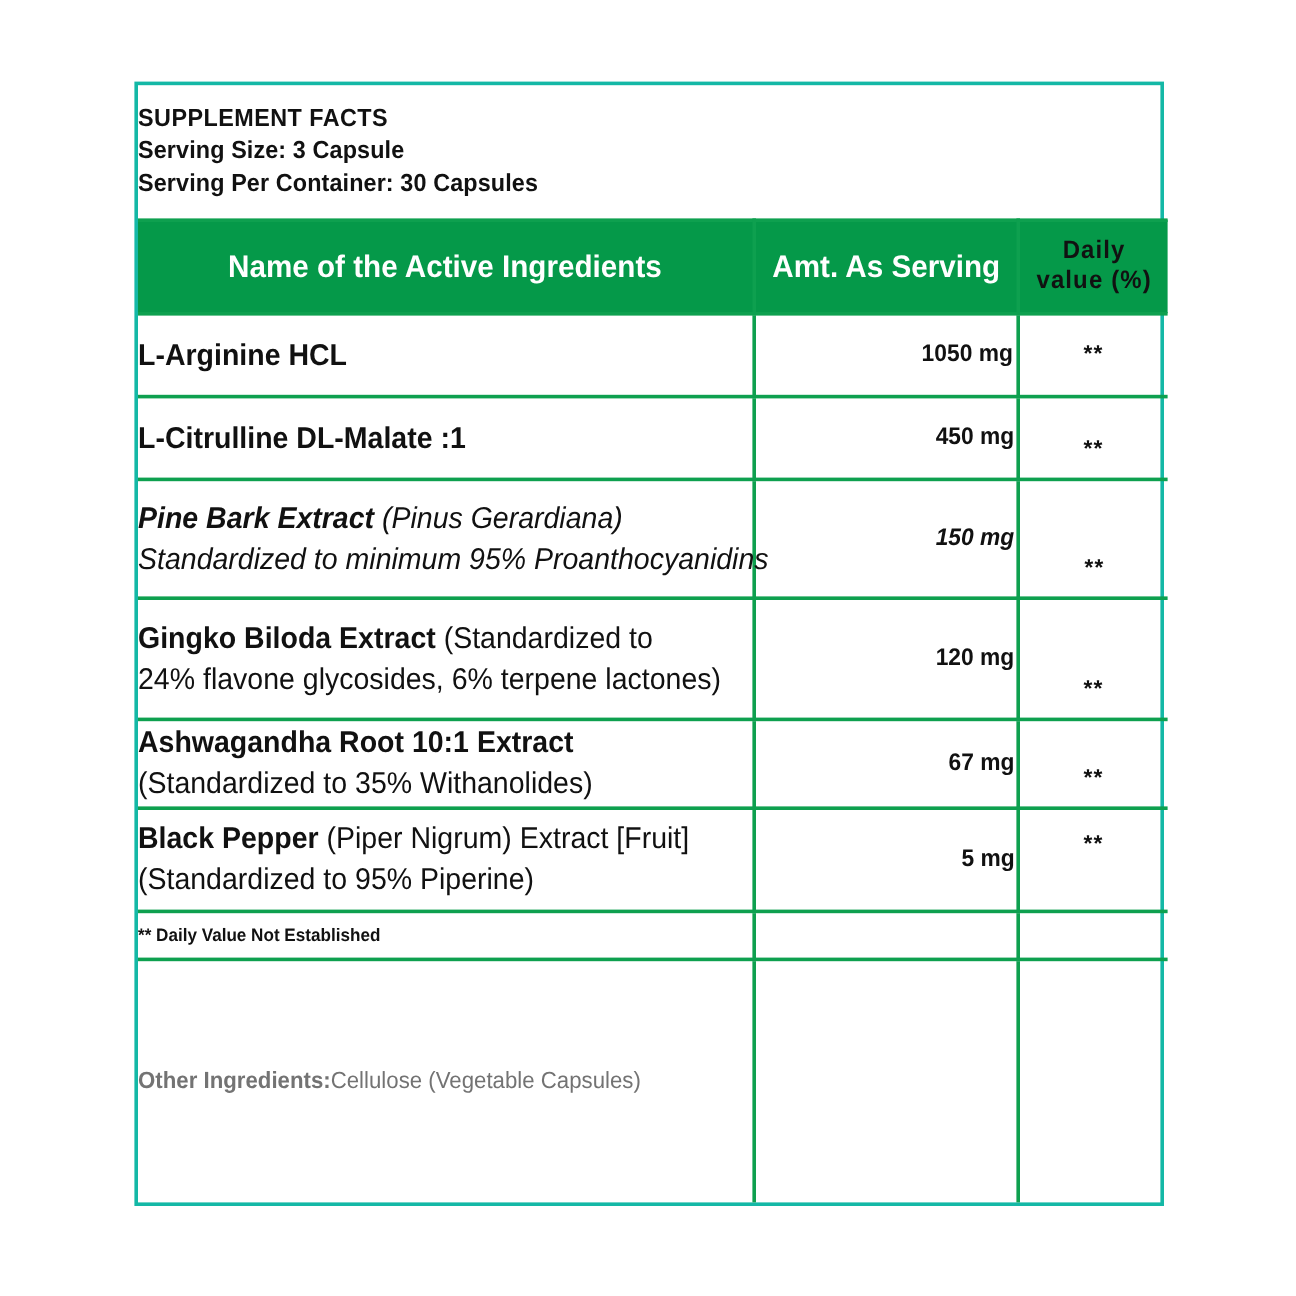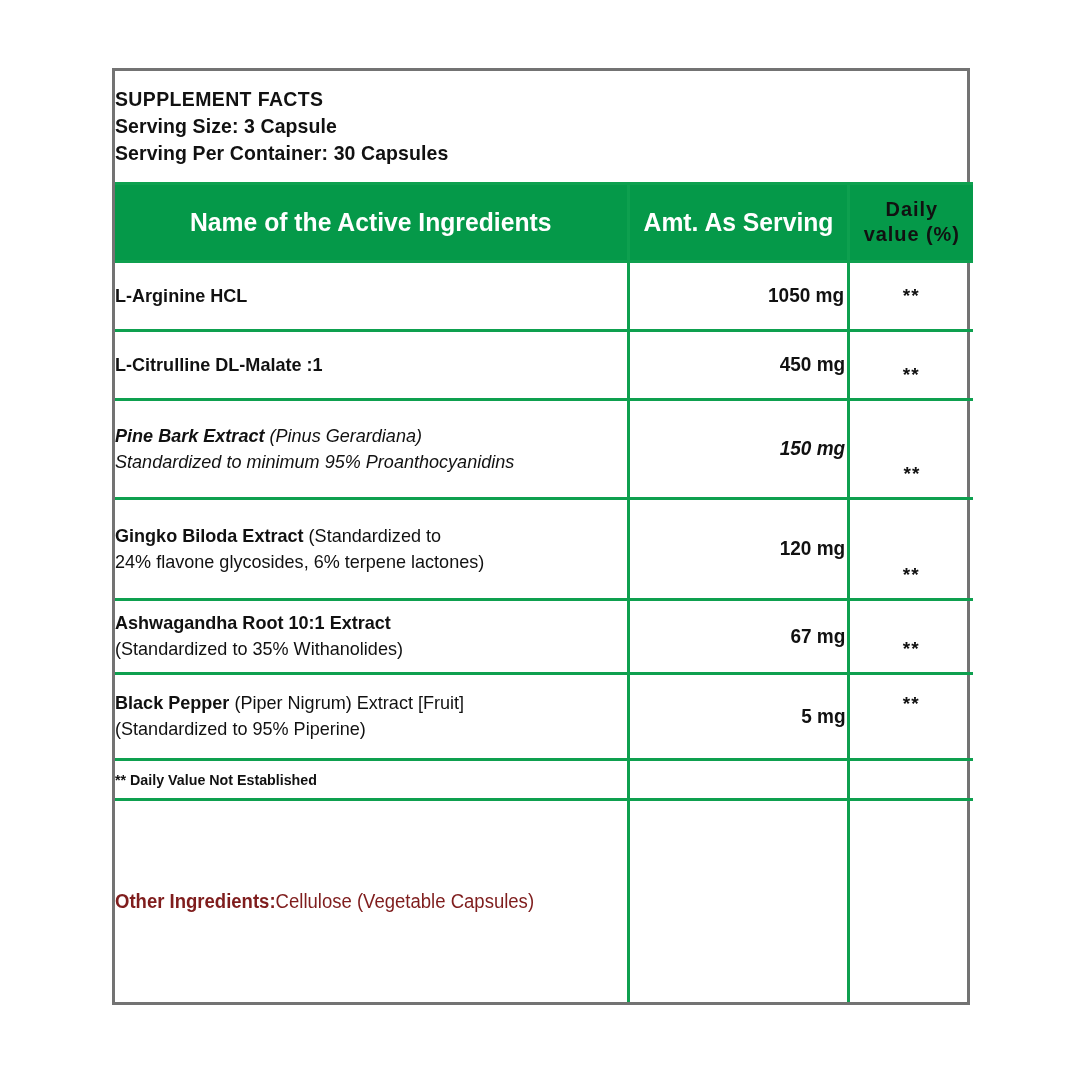--- a/index.html
+++ b/index.html
@@ -9,21 +9,21 @@
     font-family:"Liberation Sans", sans-serif;
     overflow:hidden;
   }
 
   
   #panel{
     position:absolute;
     left:112px; top:68px;
     width:858px; height:937px;
     box-sizing:border-box;
-    border:3px solid #737373;
+    border:3px solid #14b8a6;
     background:#ffffff;
   }
 
   table.facts{
     width:100%;
     height:100%;
     border-collapse:collapse;
     table-layout:fixed;
   }
   table.facts td{
@@ -70,21 +70,21 @@
     transform:scaleX(.95);
     display:block;
     line-height:1.18;
   }
   .hdr.dv .h-in{font-size:21px;}
 
   
   .name{
     padding:0 6px 0 9px;
     color:#111111;
-    font-size:19px;
+    font-size:25px;
     line-height:1.36;
     margin-left:28px;
   }
   .name .l{
     display:block;
     white-space:nowrap;
     transform:scaleX(.95);
     transform-origin:left center;
   }
   .name b{font-weight:700;}
@@ -114,21 +114,21 @@
     padding:0 6px 0 9px;
     font-weight:700;
     font-size:15px;
     color:#111111;
   }
   .footnote span{display:inline-block;transform:scaleX(.95);transform-origin:left center;}
 
   .other{
     padding:0 6px 0 9px;
     font-size:19.5px;
-    color:#7f1d1d;
+    color:#737373;
     vertical-align:bottom;
     padding-bottom:9px;
   }
   .other span{display:inline-block;transform:scaleX(.95);transform-origin:left center;white-space:nowrap;}
   .other b{font-weight:700;}
   .other i{font-style:normal;font-weight:500;}
 </style>
 </head>
 <body>
 

